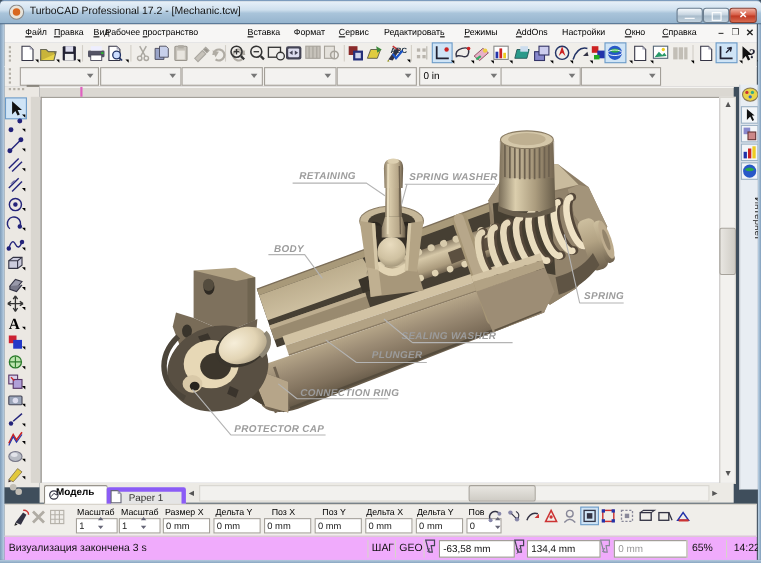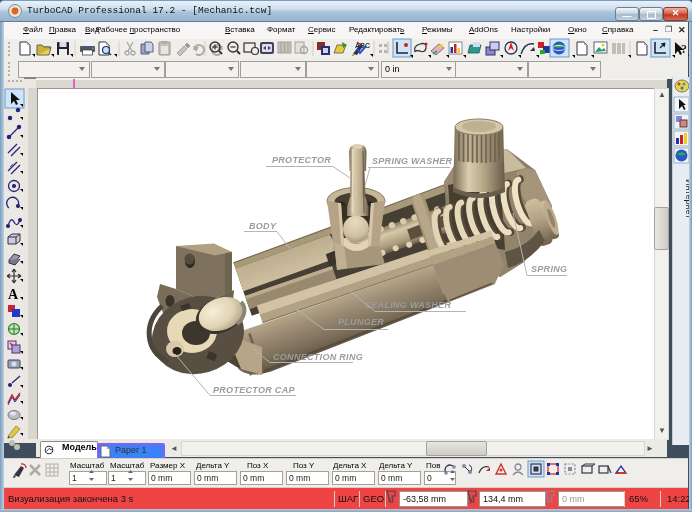--- a/index.html
+++ b/index.html
@@ -3,21 +3,21 @@
 <meta charset="utf-8">
 <style>
   html,body{margin:0;padding:0;}
   body{width:692px;height:512px;overflow:hidden;position:relative;
        font-family:"Liberation Sans",sans-serif;background:#3f4e5c;}
   .abs{position:absolute;}
   
   #titlebar{left:0;top:0;width:692px;height:22px;
     background:linear-gradient(#e8f1f9 0%,#cfe0ee 40%,#a9c4da 55%,#96b4ce 100%);
     border-bottom:1px solid #5f7f9e;border-top:1px solid #7d9cbd;border-radius:4px 4px 0 0;box-sizing:border-box;}
-  #titletxt{left:27px;top:5px;font-size:9.5px;color:#111;font-family:Liberation Mono, monospace;}
+  #titletxt{left:27px;top:5px;font-size:9.5px;color:#111;}
   .wbtn{top:7px;height:12px;border-radius:3px;border:1px solid #6d7f90;
     background:linear-gradient(#f4f8fb,#c6d4e0 45%,#a9bccb 55%,#c3d2de);}
   #btnclose{background:linear-gradient(#f0b0a0,#d8604a 45%,#c03a24 55%,#d86a50);border:1px solid #8c3a2a;}
   .glyph{font-size:9px;color:#fff;text-align:center;line-height:11px;font-weight:bold;}
   #menubar{left:4px;top:22px;width:684px;height:17px;background:#f7f6f5;font-size:8px;color:#000;}
   .mi{position:absolute;top:3px;}
   #toolbar1{left:4px;top:39px;width:684px;height:21px;background:#f0eeea;border-bottom:1px solid #e0dcd4;}
   #toolbar2{left:4px;top:60px;width:684px;height:19px;background:#f0eeea;}
   .combo{position:absolute;top:1px;height:15px;background:#f3f2f0;border:1px solid #a39f98;}
   .combo:after{content:"";position:absolute;right:4px;top:5px;border:3px solid transparent;border-top:4px solid #777;}
@@ -29,27 +29,27 @@
   #canvas{left:37px;top:88px;width:616px;height:350px;background:#ffffff;border-left:1px solid #9a968e;border-top:1px solid #9a968e;}
   
   #vsb{left:654px;top:88px;width:13px;height:350px;background:#f2f1ee;border:1px solid #d8d5cf;}
   #vthumb{left:654px;top:207px;width:13px;height:41px;background:linear-gradient(90deg,#e8e6e1,#cfccc5);border:1px solid #a6a29a;border-radius:2px;}
   #hsbrow{left:36px;top:439px;width:631px;height:18px;background:#eceae5;}
   #hsb{left:181px;top:441px;width:462px;height:13px;background:#f2f1ee;border:1px solid #d8d5cf;}
   #hthumb{left:426px;top:441px;width:59px;height:13px;background:linear-gradient(#e8e6e1,#cfccc5);border:1px solid #a6a29a;border-radius:2px;}
   .sarr{position:absolute;font-size:8px;color:#555;}
   
   #tabModel{left:40px;top:441px;width:56px;height:17px;background:#fff;border:1px solid #8f8b83;border-bottom:none;border-radius:2px 2px 0 0;font-size:9px;font-weight:bold;}
-  #tabPaper{left:97px;top:443px;width:64px;height:15px;background:#3b82f6;border:2px solid #8b5cf6;border-radius:2px 2px 0 0;font-size:9px;color:#333;}
+  #tabPaper{left:97px;top:443px;width:64px;height:15px;background:#e5e5e5;border:4px solid #8b5cf6;border-radius:2px 2px 0 0;font-size:9px;color:#333;}
   
   #inspector{left:4px;top:458px;width:684px;height:29px;background:#f0eeea;border-top:1px solid #d5d1c9;}
   .flabel{position:absolute;top:2px;font-size:8px;color:#000;}
   .fbox{position:absolute;top:12px;height:12px;background:#fff;border:1px solid #a5a19a;font-size:8.5px;color:#222;padding:0 0 0 2px;line-height:12px;}
   
-  #statusbar{left:4px;top:487px;width:684px;height:22px;background:#ef4444;border-top:1px solid #d5d1c9;font-size:9.5px;color:#111;}
+  #statusbar{left:4px;top:487px;width:684px;height:22px;background:#f0abfc;border-top:1px solid #d5d1c9;font-size:9.5px;color:#111;}
   .sbox{position:absolute;top:3px;height:14px;background:#fff;border:1px solid #9a968f;font-size:9px;line-height:14px;padding-left:3px;}
   #borderL{left:0;top:22px;width:4px;height:487px;background:linear-gradient(90deg,#7e9cba,#bdd2e4);}
   #borderR{left:689px;top:22px;width:3px;height:487px;background:linear-gradient(90deg,#bdd2e4,#7e9cba);}
   #borderB{left:0;top:509px;width:692px;height:3px;background:linear-gradient(#b6cbde,#86a4c0);}
   .sep{position:absolute;top:2px;width:1px;height:16px;background:#d7d3cb;}
   .lbl{position:absolute;color:#9c9c9c;font-weight:bold;font-style:italic;font-size:9px;letter-spacing:0.3px;white-space:nowrap;}
 </style>
 </head>
 <body>
   <div class="abs" id="titlebar"></div>
@@ -347,21 +347,21 @@
     <ellipse cx="175" cy="349" rx="9" ry="8" fill="#d9c9a8"></ellipse>
     <ellipse cx="177" cy="351" rx="4.5" ry="4" fill="#28241e"></ellipse>
     <path d="M180,306 l9,-3 l2.5,5 l-9,3 Z" fill="#3a342c"></path>
     <path d="M209,351 l8,3.5 l-2.5,7 l-8,-3.5 Z" fill="#3a342c"></path>
     <ellipse cx="219" cy="316" rx="24" ry="17" transform="rotate(-21 219 316)" fill="#3a352c"></ellipse>
     <ellipse cx="221" cy="314" rx="23" ry="16" transform="rotate(-21 221 314)" fill="url(#bullet)"></ellipse>
     <path d="M237,324 a23,16 -21 0 0 4,-22" stroke="#8d8574" stroke-width="4" fill="none"></path>
   </g>
   </svg>
 
-  <div class="lbl" style="left:272px;top:155px">PROTECTOR</div>
+  <div class="lbl" style="left:272px;top:155px">RETAINING</div>
   <div class="lbl" style="left:372px;top:156px">SPRING WASHER</div>
   <div class="lbl" style="left:249px;top:221px">BODY</div>
   <div class="lbl" style="left:531px;top:264px">SPRING</div>
   <div class="lbl" style="left:365px;top:300px">SEALING WASHER</div>
   <div class="lbl" style="left:338px;top:317px">PLUNGER</div>
   <div class="lbl" style="left:273px;top:352px">CONNECTION RING</div>
   <div class="lbl" style="left:213px;top:385px">PROTECTOR CAP</div>
   <svg class="abs" style="left:37px;top:88px" width="616" height="350" viewBox="37 88 616 350">
     <g stroke="#b4b4b4" stroke-width="1" fill="none">
       <path d="M266,166.5 H333 L350,178"></path>
@@ -378,21 +378,21 @@
   <div class="abs" id="vsb"></div>
   <div class="abs sarr" style="left:658px;top:90px">▲</div>
   <div class="abs sarr" style="left:658px;top:426px">▼</div>
   <div class="abs" id="vthumb"></div>
   <div class="abs" id="hsbrow"></div>
   <div class="abs" id="hsb"></div>
   <div class="abs sarr" style="left:170px;top:444px">◄</div>
   <div class="abs sarr" style="left:646px;top:444px">►</div>
   <div class="abs" id="hthumb"></div>
 
-  <div class="abs" id="tabModel"><span style="margin-left:21px">Модель</span></div>
+  <div class="abs" id="tabModel"><span style="margin-left:10px">Модель</span></div>
   <div class="abs" id="tabPaper"><span style="margin-left:16px">Paper 1</span></div>
 
   <div class="abs" id="inspector">
     <div class="flabel" style="left:66px">Масштаб</div>
     <div class="fbox" style="left:65px;width:34px">1</div>
     <div class="flabel" style="left:106px">Масштаб</div>
     <div class="fbox" style="left:104px;width:34px">1</div>
     <div class="flabel" style="left:146px">Размер X</div>
     <div class="fbox" style="left:144px;width:39px">0 mm</div>
     <div class="flabel" style="left:192px">Дельта Y</div>

